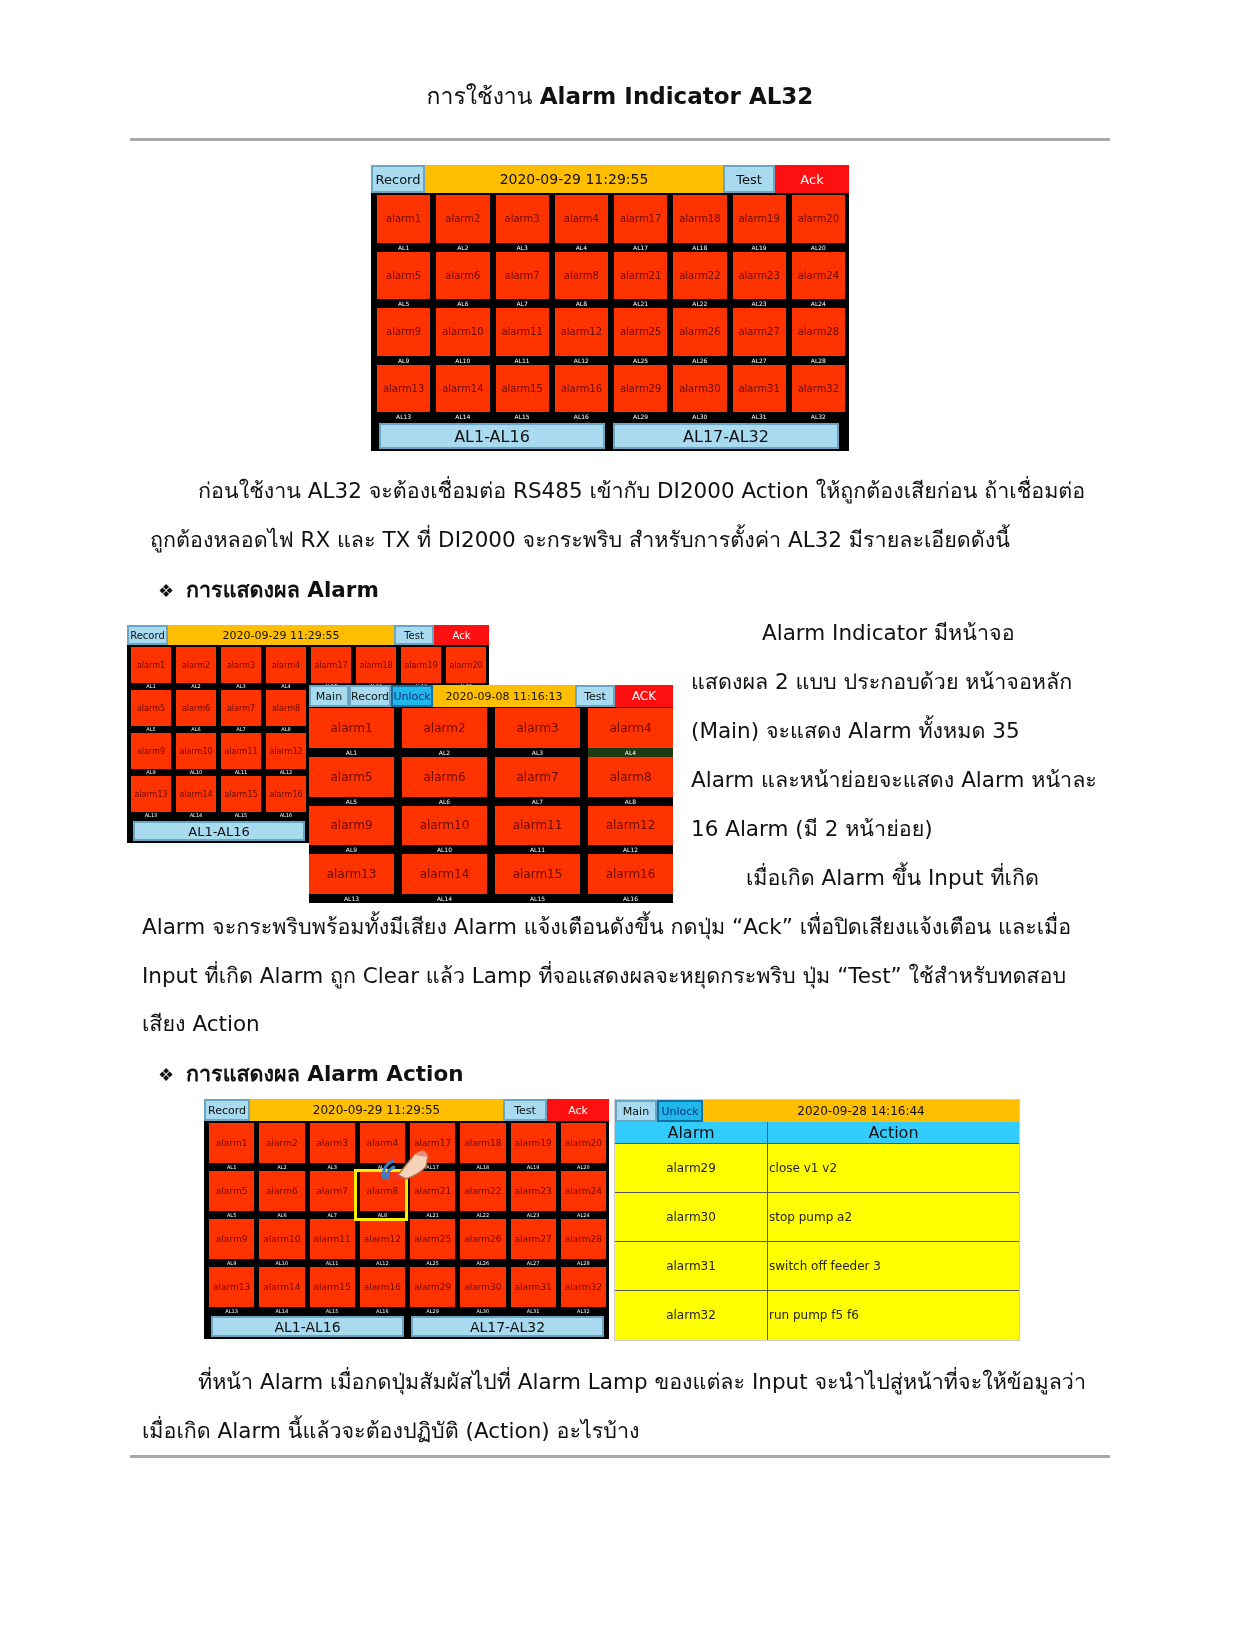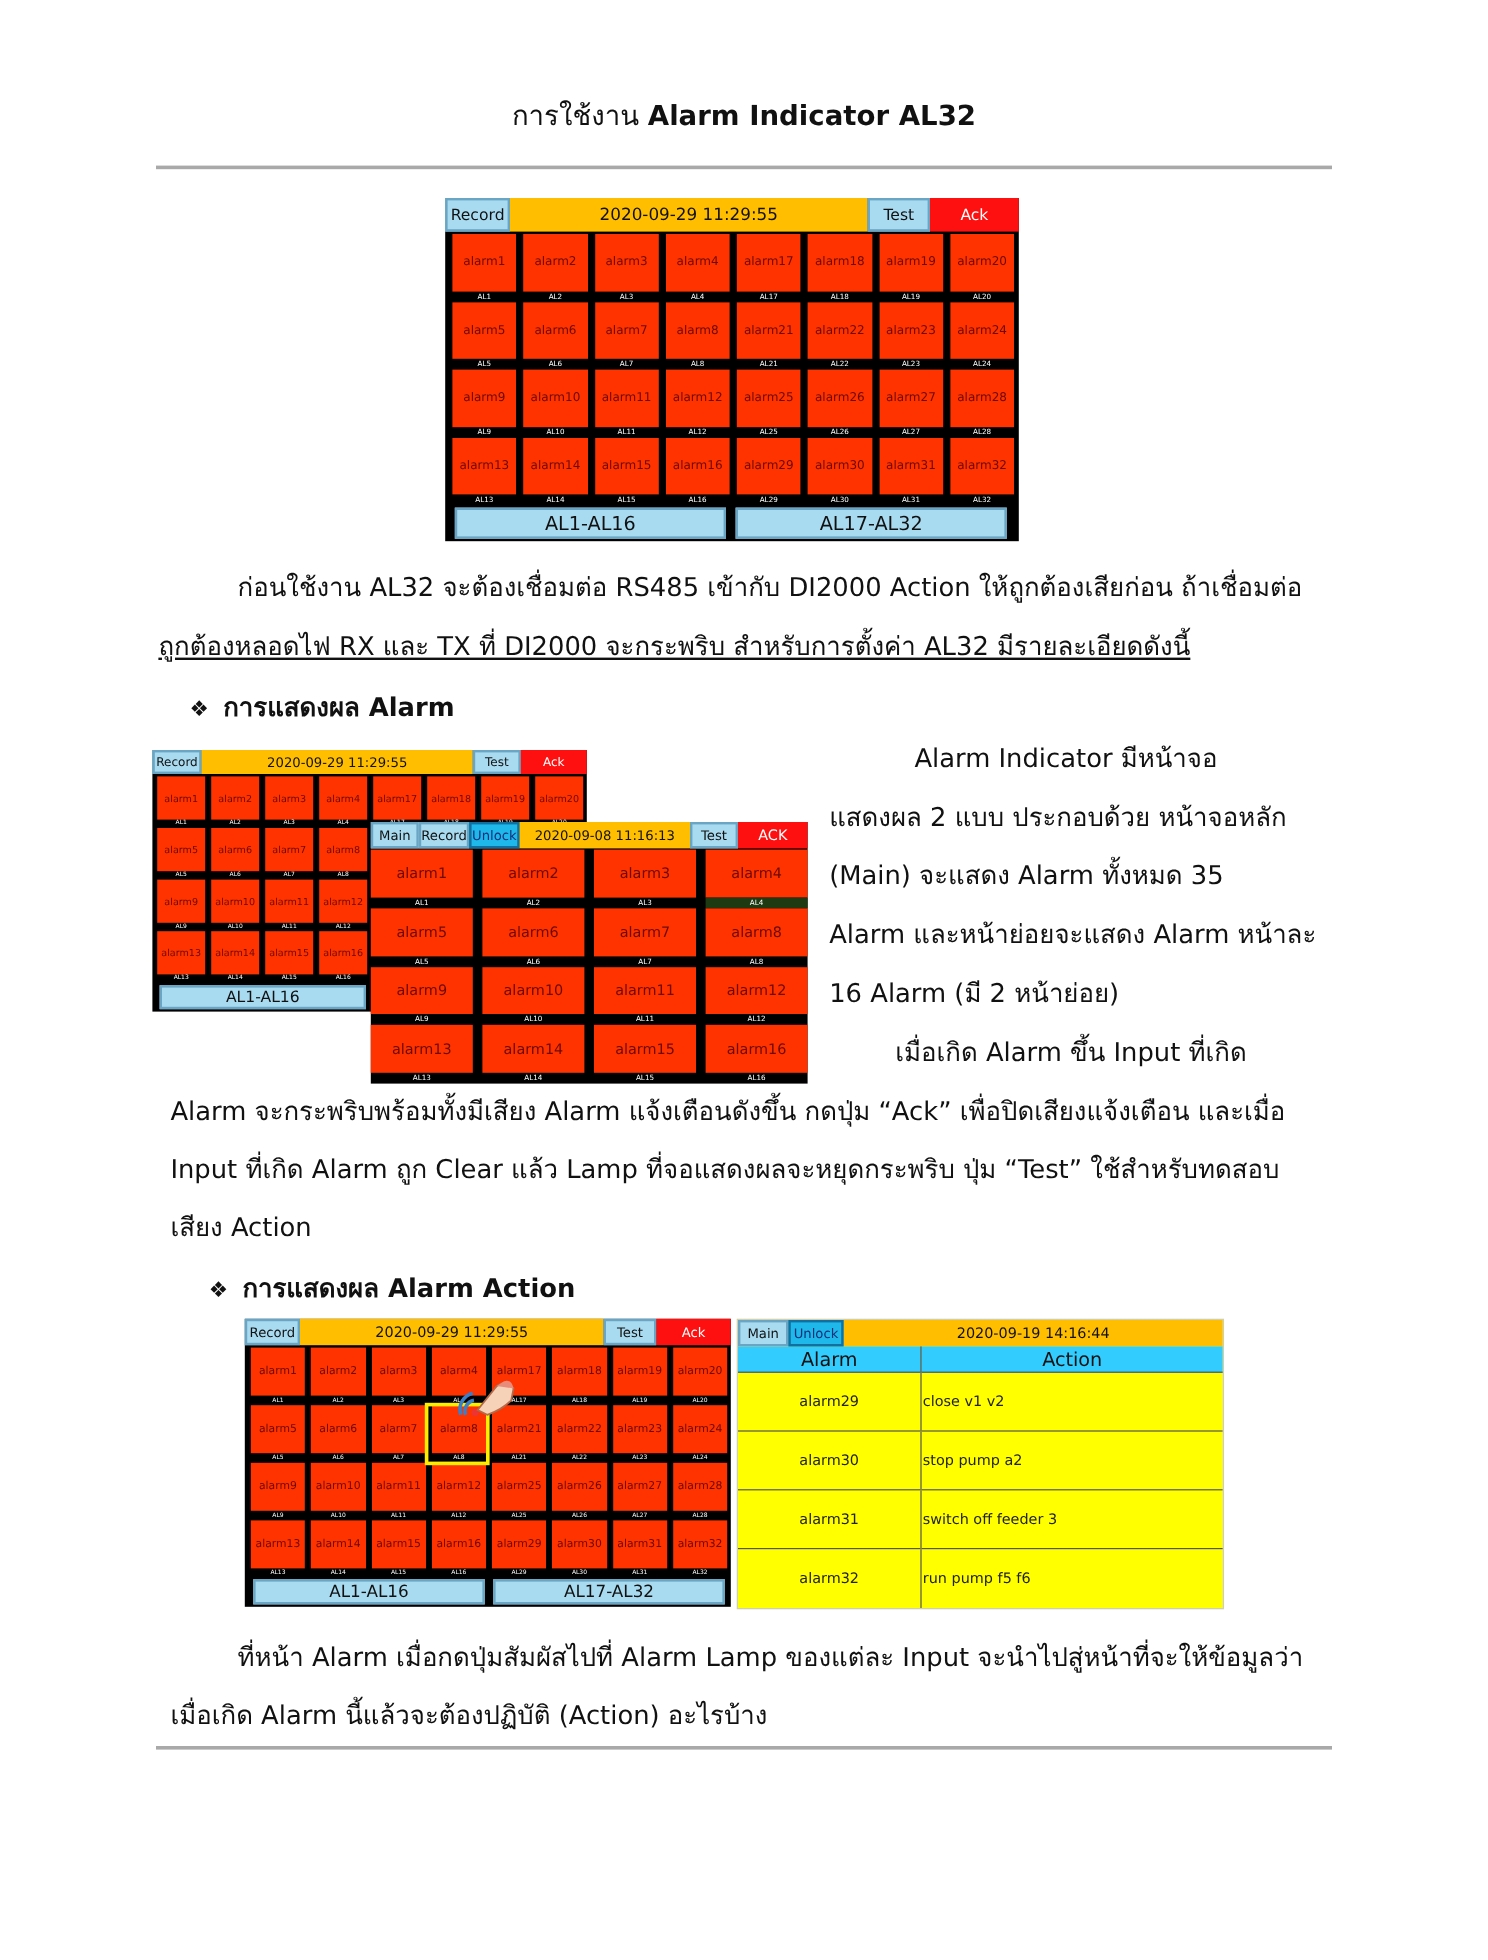--- a/index.html
+++ b/index.html
@@ -184,21 +184,21 @@
       <div class="cell">
         <div class="lamp" style="bottom: 9px; font-size: 10px;">alarm32</div>
         <div class="tag" style="height: 9px; line-height: 9px; font-size: 6px;">AL32</div>
       </div>
     </div>
   <div class="page-btn" style="left:8px; top:258px; width:226px; height:26px; font-size:16px;">AL1-AL16</div>
   <div class="page-btn" style="left:242px; top:258px; width:226px; height:26px; font-size:16px;">AL17-AL32</div>
 </div>
 
 <div class="abs para" style="left:198px; top:466px;">ก่อนใช้งาน AL32 จะต้องเชื่อมต่อ RS485 เข้ากับ DI2000 Action ให้ถูกต้องเสียก่อน ถ้าเชื่อมต่อ</div>
-<div class="abs para" style="left:132px; top:515px;text-decoration:underline;">ถูกต้องหลอดไฟ RX และ TX ที่ DI2000 จะกระพริบ สำหรับการตั้งค่า AL32 มีรายละเอียดดังนี้</div>
+<div class="abs para" style="left:150px; top:515px;">ถูกต้องหลอดไฟ RX และ TX ที่ DI2000 จะกระพริบ สำหรับการตั้งค่า AL32 มีรายละเอียดดังนี้</div>
 
 <div class="abs heading" style="left:158px; top:572px;">
   <span class="bullet">❖</span><span class="th">การแสดงผล </span><span>Alarm</span>
 </div>
 
 <div class="abs hmi" id="scr2a" style="left:127px; top:625px; width:362px; height:218px;">
   <div class="topbar" style="height:20px;">
     <div class="btn-blue" style="width:41px; font-size:10px;">Record</div>
     <div class="clock" style="flex:1; font-size:11px;">2020-09-29 11:29:55</div>
     <div class="btn-blue" style="width:40px; font-size:10px;">Test</div>
@@ -417,21 +417,21 @@
 <div class="abs para" style="left:762px; top:608px;">Alarm     Indicator     มีหน้าจอ</div>
 <div class="abs para" style="left:691px; top:657px;">แสดงผล 2   แบบ ประกอบด้วย หน้าจอหลัก</div>
 <div class="abs para" style="left:691px; top:706px;">(Main)    จะแสดง Alarm    ทั้งหมด 35</div>
 <div class="abs para" style="left:691px; top:755px;">Alarm และหน้าย่อยจะแสดง Alarm หน้าละ</div>
 <div class="abs para" style="left:691px; top:804px;">16 Alarm (มี 2 หน้าย่อย)</div>
 <div class="abs para" style="left:746px; top:853px;">เมื่อเกิด Alarm    ขึ้น Input    ที่เกิด</div>
 <div class="abs para" style="left:142px; top:902px;">Alarm  จะกระพริบพร้อมทั้งมีเสียง Alarm  แจ้งเตือนดังขึ้น กดปุ่ม “Ack”  เพื่อปิดเสียงแจ้งเตือน และเมื่อ</div>
 <div class="abs para" style="left:142px; top:951px;">Input  ที่เกิด Alarm  ถูก Clear  แล้ว Lamp  ที่จอแสดงผลจะหยุดกระพริบ ปุ่ม “Test”  ใช้สำหรับทดสอบ</div>
 <div class="abs para" style="left:142px; top:999px;">เสียง Action</div>
 
-<div class="abs heading" style="left:158px; top:1056px;margin-left:16px;">
+<div class="abs heading" style="left:158px; top:1056px;">
   <span class="bullet">❖</span><span class="th">การแสดงผล </span><span>Alarm Action</span>
 </div>
 
 <div class="abs hmi" id="scr3" style="left:204px; top:1099px; width:405px; height:240px;">
   <div class="topbar" style="height:22px;">
     <div class="btn-blue" style="width:46px; font-size:11px;">Record</div>
     <div class="clock" style="flex:1; font-size:12px;">2020-09-29 11:29:55</div>
     <div class="btn-blue" style="width:44px; font-size:11px;">Test</div>
     <div class="btn-ack" style="width:62px; font-size:11px;">Ack</div>
   </div>
@@ -574,21 +574,21 @@
     <circle cx="22" cy="32" r="3" fill="#e33"></circle>
     <path d="M24 30 L40 10 Q48 4 54 12 L52 22 Q44 30 32 34 Z" fill="#f6d2b8" stroke="#b36a4a" stroke-width="1.5"></path>
     <path d="M40 10 L46 6 Q52 4 54 12" fill="#e98b7a"></path>
   </svg>
 </div>
 
 <div class="abs action" id="scr4" style="left:614px; top:1099px; width:404px; height:240px; overflow:hidden;">
   <div class="hdr" style="height:22px; background:#ffbf00;">
     <div style="width:42px; background:#a8daf0; border:2px solid #6aa6c4; box-sizing:border-box; font-size:11px; display:flex; align-items:center; justify-content:center;">Main</div>
     <div style="width:46px; background:#1fb8ea; border:2px solid #1170a0; box-sizing:border-box; font-size:11px; color:#10307a; display:flex; align-items:center; justify-content:center;">Unlock</div>
-    <div style="flex:1; font-size:12px; display:flex; align-items:center; justify-content:center;">2020-09-19 14:16:44</div>
+    <div style="flex:1; font-size:12px; display:flex; align-items:center; justify-content:center;">2020-09-28 14:16:44</div>
   </div>
   <table>
     <thead>
       <tr style="height:20px;">
         <th class="c1" style="width:150px; font-size:16px;">Alarm</th>
         <th style="font-size:16px;">Action</th>
       </tr>
     </thead>
     <tbody id="action-body">
         <tr style="height: 49px;">

